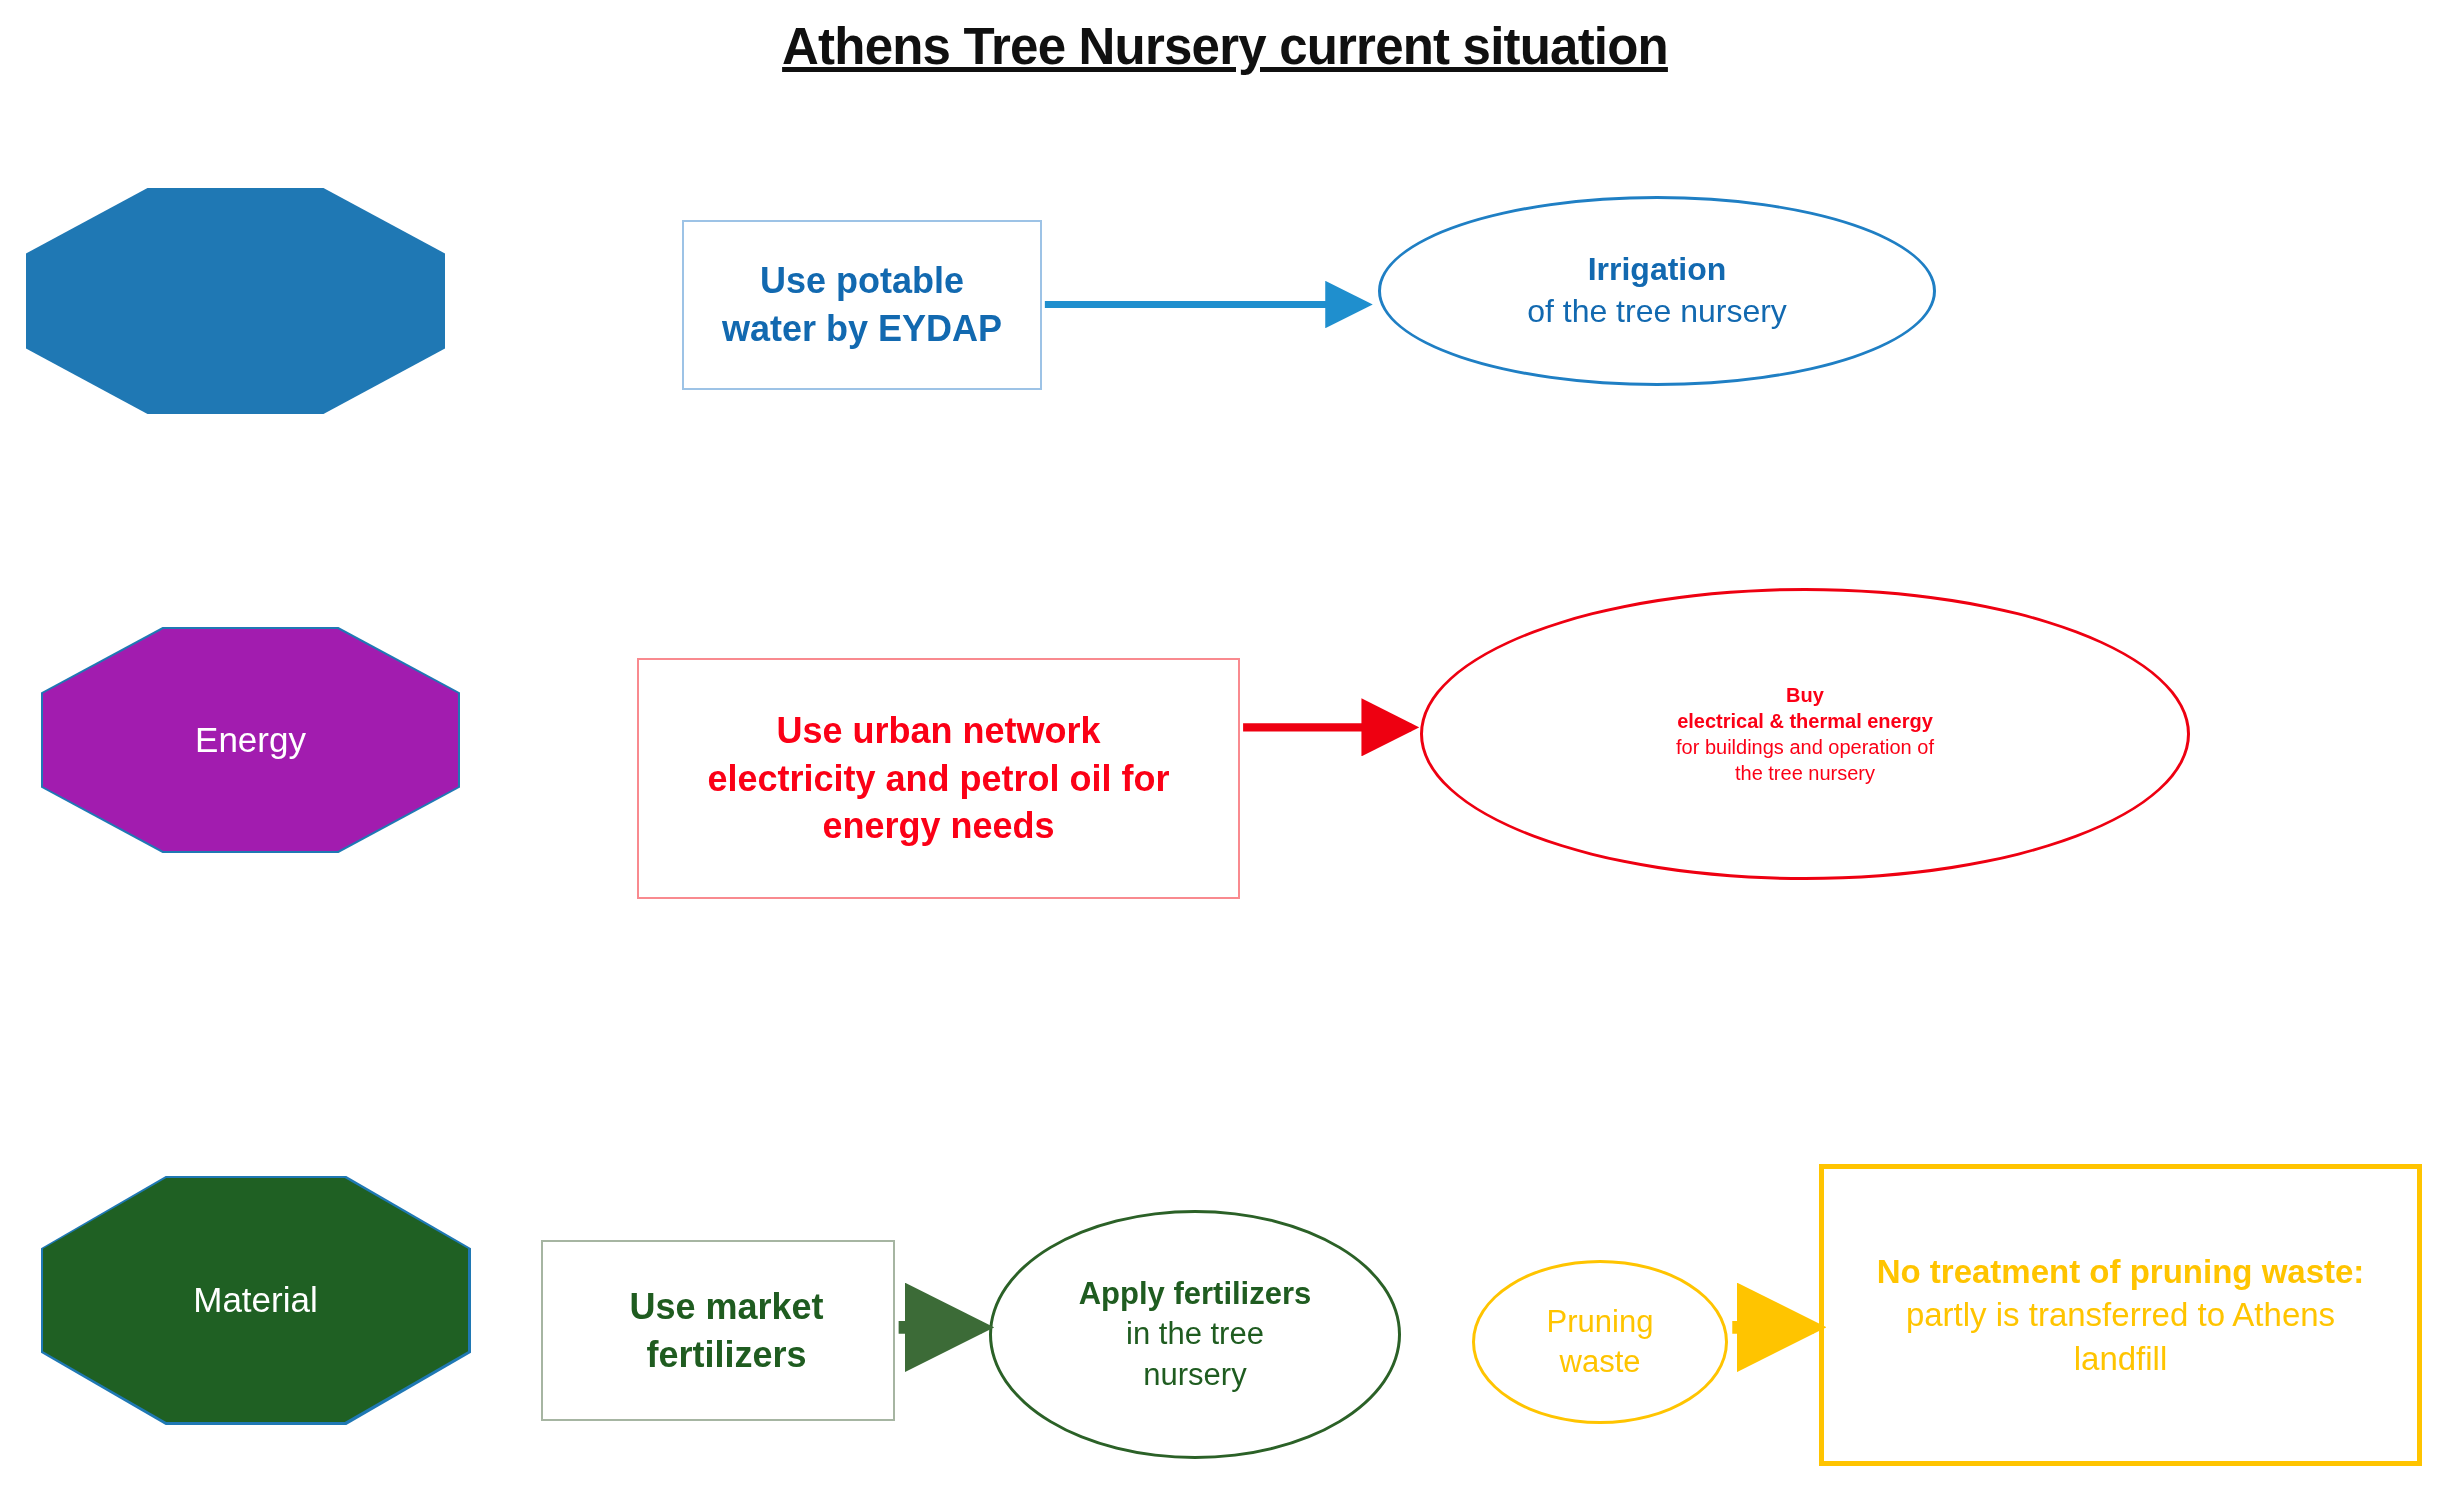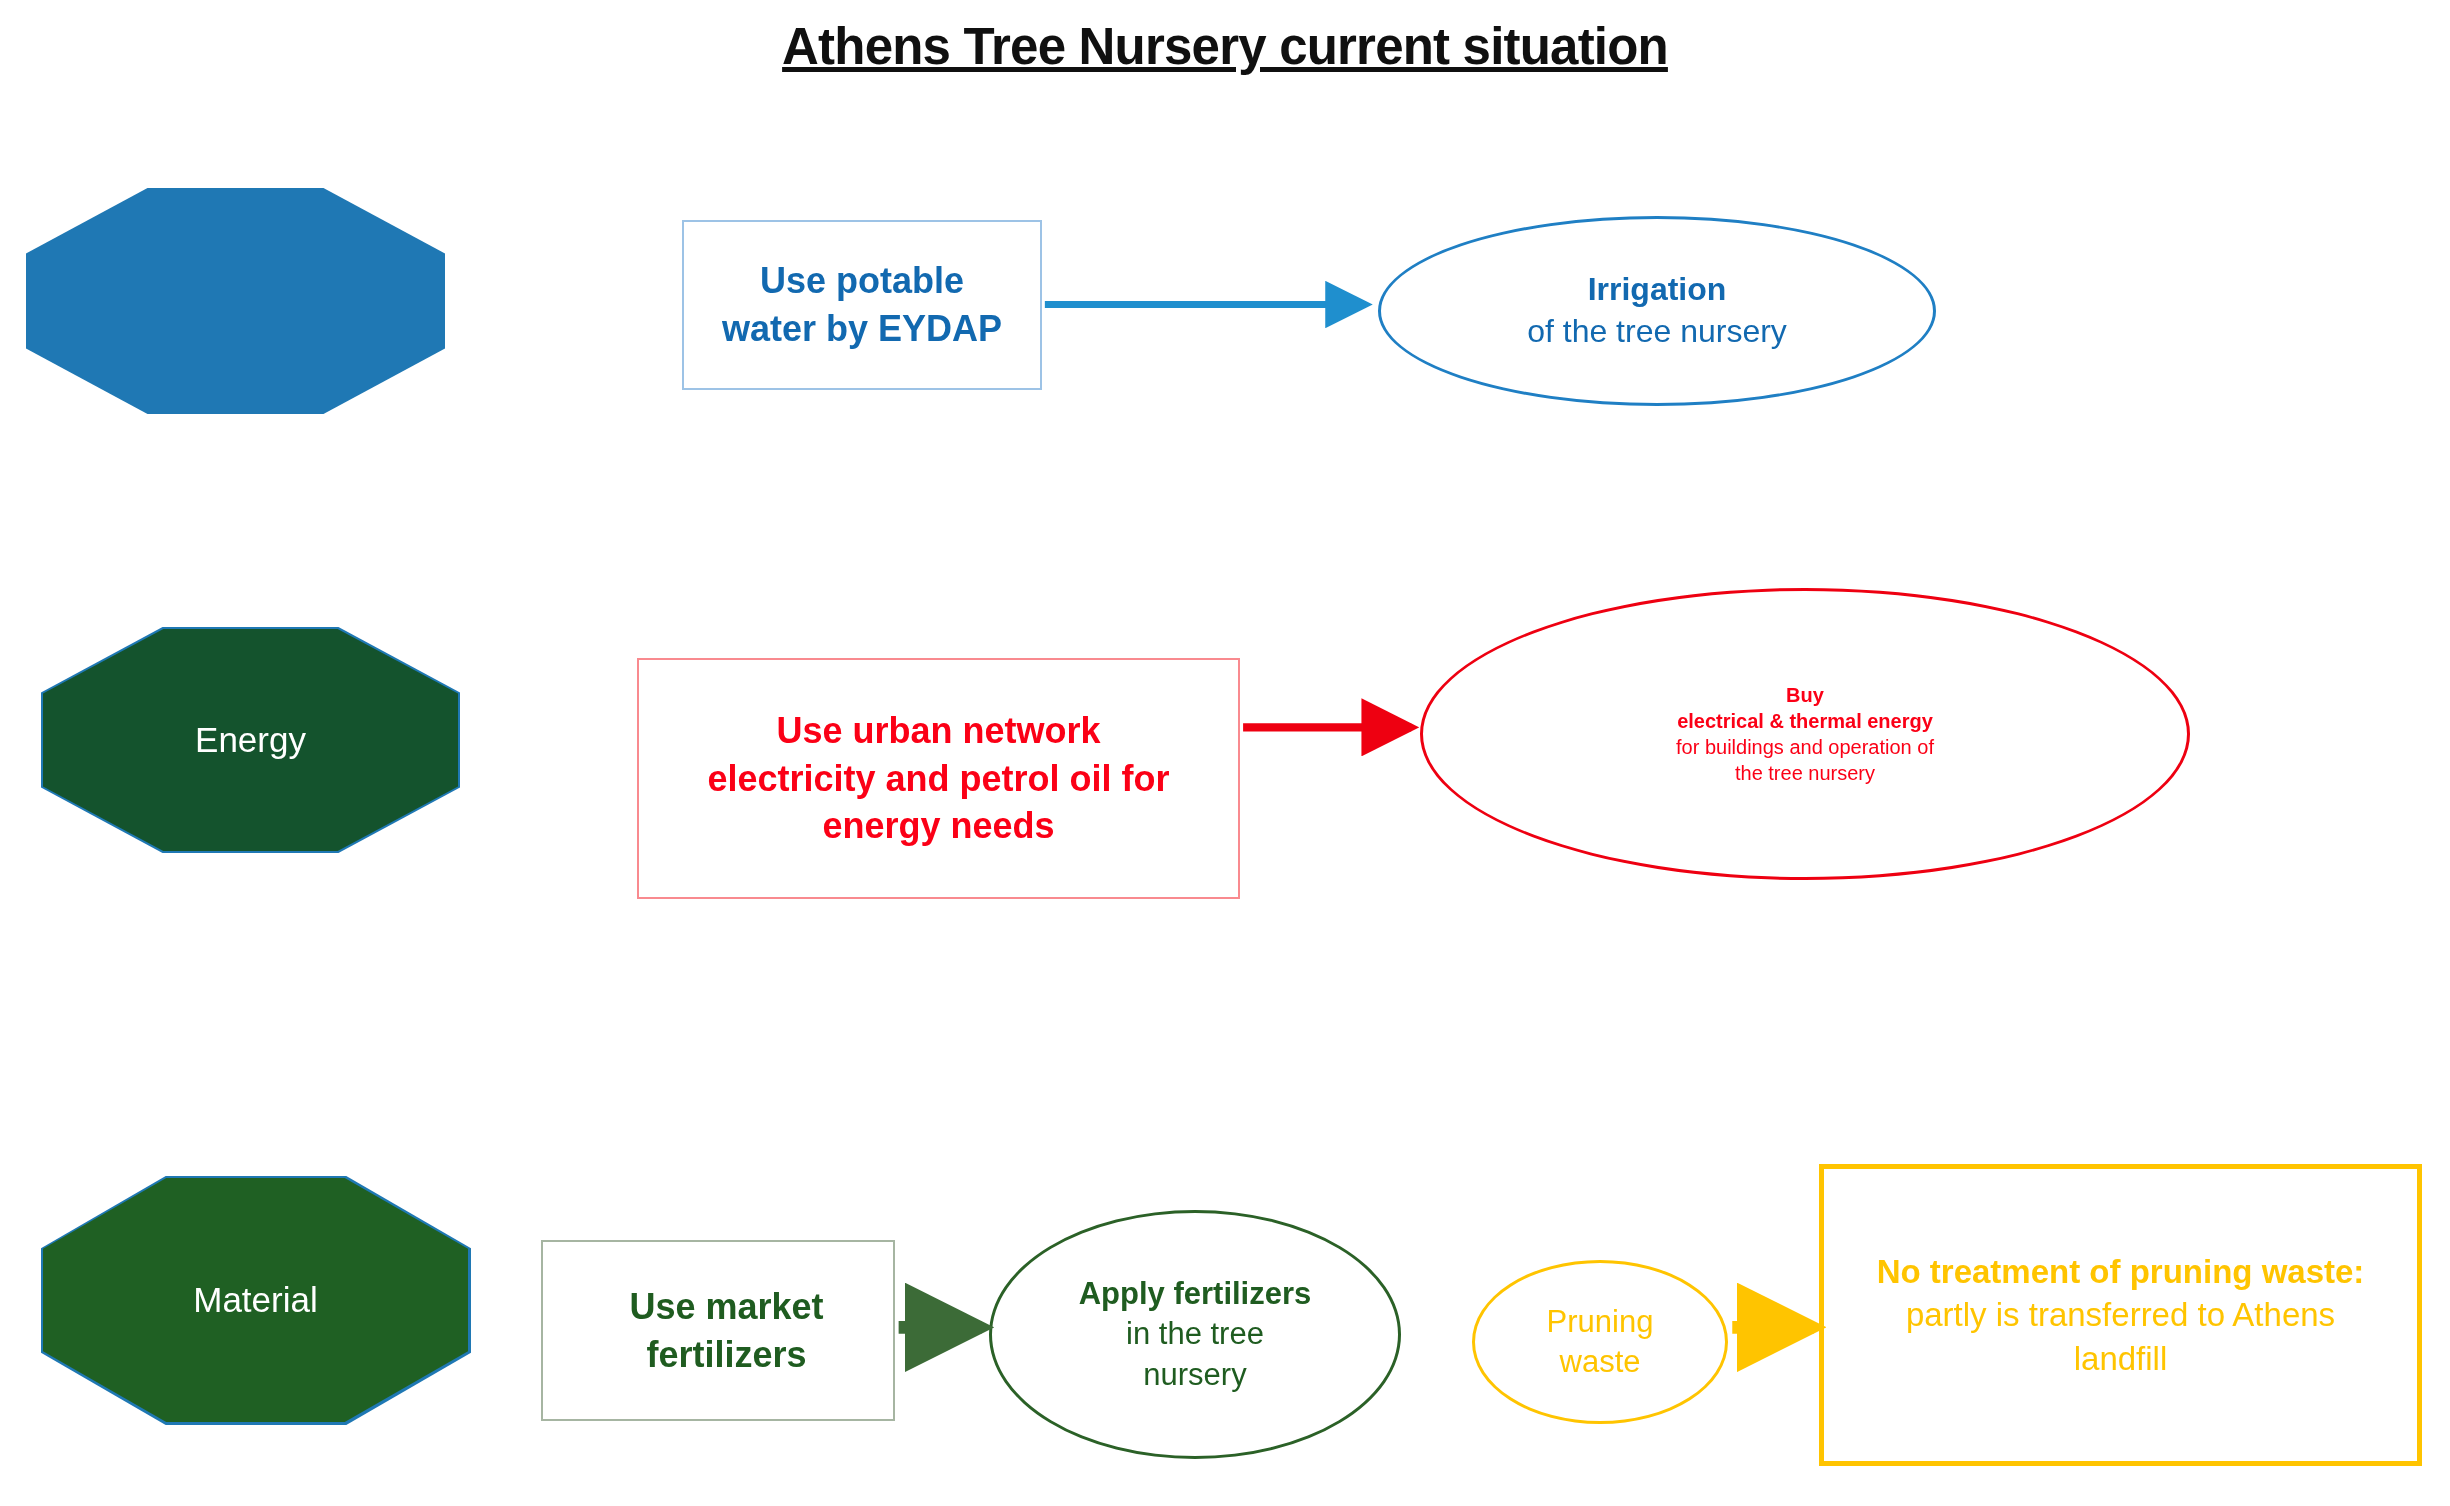--- a/index.html
+++ b/index.html
@@ -114,29 +114,29 @@
 
   <div class="octagon-outline" style="left:26px; top:188px; width:419px; height:226px;"></div>
 
   <div class="procbox" style="left:682px; top:220px; width:360px; height:170px; border:2.3px solid #9dc3e6;">
     <span class="txt" style="color:#1269b0; font-size:36px;">
       <span class="b">Use potable</span>
       <span class="b">water by EYDAP</span>
     </span>
   </div>
 
-  <div class="ellipse" style="left:1378px; top:216px; width:558px; height:190px; border:3.8px solid #1f7fc4;justify-content:center;">
+  <div class="ellipse" style="left:1378px; top:196px; width:558px; height:190px; border:3.8px solid #1f7fc4;justify-content:center;">
     <span class="txt" style="color:#1269b0; font-size:32px;">
       <span class="b">Irrigation</span>
       <span class="n">of the tree nursery</span>
     </span>
   </div>
 
   <div class="octagon-outline" style="left:41px; top:627px; width:419px; height:226px;"></div>
-  <div class="octagon" style="left:43px; top:629px; width:415px; height:222px; background:#14532d;">
+  <div class="octagon" style="left:43px; top:629px; width:415px; height:222px; background:#a21caf;">
     <span class="octagon-label">Energy</span>
   </div>
 
   <div class="procbox" style="left:637px; top:616px; width:603px; height:241px; border:2.3px solid #f98a8f;margin-top:42px;">
     <span class="txt" style="color:#fb0016; font-size:36px;">
       <span class="b">Use urban network</span>
       <span class="b">electricity and petrol oil for</span>
       <span class="b">energy needs</span>
     </span>
   </div>

